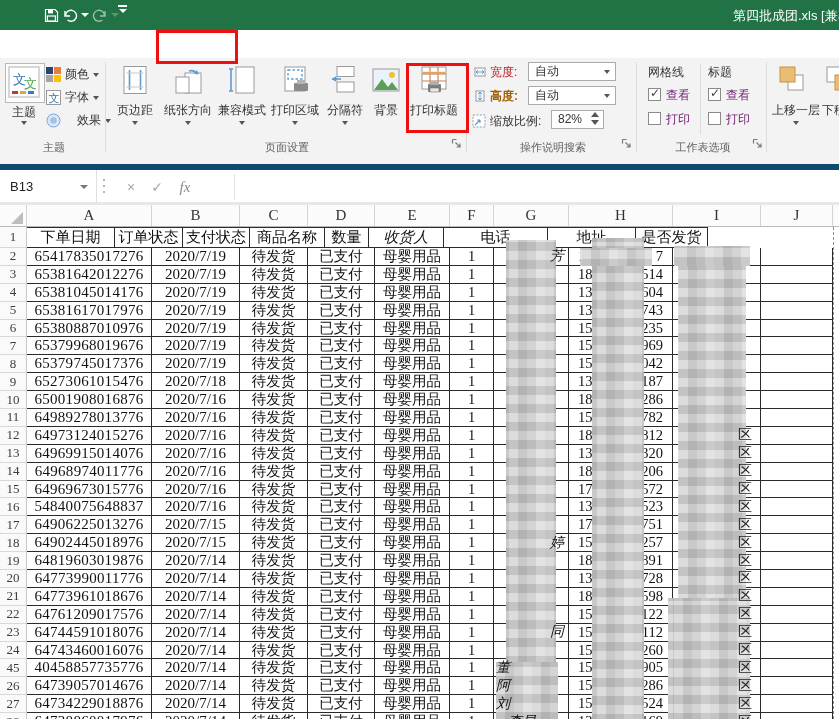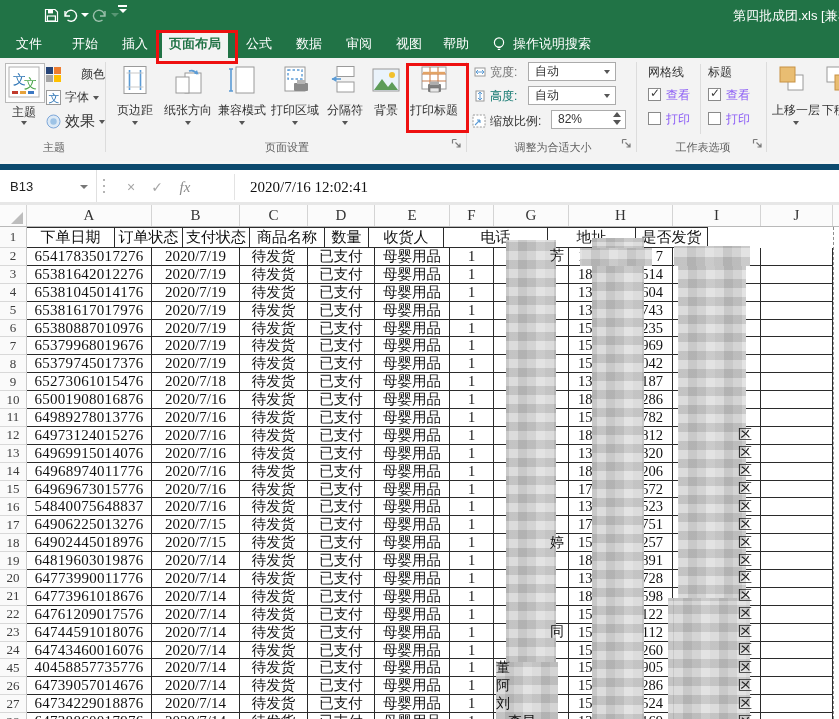--- a/index.html
+++ b/index.html
@@ -24,21 +24,21 @@
   #ribbon{left:0;top:58px;width:839px;height:103px;background:#f3f3f3;border-bottom:1px solid #d5d5d5;}
   .vsep{position:absolute;top:4px;height:90px;width:1px;background:#dcdcdc;}
   .grp-label{position:absolute;top:82px;font-size:11px;color:#5f5f5f;text-align:center;}
   .rbtn-label{position:absolute;font-size:12px;color:#333;text-align:center;white-space:nowrap;}
   .caret-g{width:0;height:0;border-left:3.5px solid transparent;border-right:3.5px solid transparent;border-top:4px solid #555;position:absolute;}
   .launcher{position:absolute;width:11px;height:11px;}
   .ddfield{position:absolute;height:19px;background:#fff;border:1px solid #ababab;font-size:12px;color:#333;line-height:17px;padding-left:6px;box-sizing:border-box;}
   .ddfield .dd-caret{position:absolute;right:5px;top:7px;width:0;height:0;border-left:3.5px solid transparent;border-right:3.5px solid transparent;border-top:4px solid #555;}
   .chk{position:absolute;width:13px;height:13px;background:#fff;border:1px solid #8a8a8a;box-sizing:border-box;}
   .chk.on::after{content:"\2713";position:absolute;left:1px;top:-3px;font-size:12px;color:#3a3a3a;font-weight:bold;}
-  .chk-label{position:absolute;font-size:12px;color:#8b5cf6;}
+  .chk-label{position:absolute;font-size:12px;color:#701a75;}
   .mini-title{position:absolute;font-size:12px;color:#333;}
   .redbox{position:absolute;border:3px solid #ee1010;background:transparent;z-index:30;}
 
   
   #fbar{left:0;top:161px;width:839px;height:41px;background:#f5f5f5;}
   #fbar-inner{position:absolute;left:0;top:3px;width:839px;height:34px;background:#fff;border-top:6px solid #0c4a6e;border-bottom:1px solid #cfcfcf;}
   #namebox{position:absolute;left:0;top:0;width:97px;height:34px;border-right:1px solid #e0e0e0;font-size:13px;color:#222;line-height:34px;padding-left:10px;box-sizing:border-box;}
   #namebox .dd-caret{position:absolute;right:8px;top:15px;width:0;height:0;border-left:4px solid transparent;border-right:4px solid transparent;border-top:4px solid #777;}
   .fbtn{position:absolute;top:0;height:34px;line-height:34px;color:#a6a6a6;font-size:14px;text-align:center;width:22px;}
   #fx-btn{font-family:"Liberation Serif",serif;font-style:italic;color:#8a8a8a;font-size:15px;}
@@ -56,21 +56,21 @@
   #corner .tri{position:absolute;right:3px;bottom:2px;width:0;height:0;border-bottom:12px solid #bdbdbd;border-left:12px solid transparent;}
   #gridbody{position:absolute;left:0;top:25px;width:839px;height:492px;overflow:hidden;}
   .grow{display:flex;width:833px;}
   .grow.h1{height:21px;}
   .grow.dr{height:17.9px;}
   .gut{width:27px;flex:0 0 27px;background:#fafafa;border-right:1px solid #c9c9c9;border-bottom:1px solid #d8d8d8;box-sizing:border-box;text-align:center;font-family:"Liberation Serif","DejaVu Serif",serif;font-size:13px;color:#3c3c3c;display:flex;align-items:center;justify-content:center;}
   .cell{flex:0 0 auto;border-right:1px solid #2b2b2b;border-bottom:1px solid #2b2b2b;box-sizing:border-box;display:flex;align-items:center;justify-content:center;font-family:"Liberation Serif","DejaVu Serif",serif;font-size:14.5px;color:#111;overflow:hidden;position:relative;background:#fff;}
   .grow .cell:first-of-type{border-left:1px solid #2b2b2b;}
   .grow.h1 .cell{border-top:1px solid #2b2b2b;font-size:15px;}
   .cA{width:125px;}.cB{width:88px;}.cC{width:68px;}.cD{width:67px;}.cE{width:75px;}
-  .cF{width:44px;}.cG{width:75px;}.cH{width:104px;}.cI{width:88px;}.cJ{width:72px;}
+  .cF{width:44px;}.cG{width:75px;font-style:italic;}.cH{width:104px;}.cI{width:88px;}.cJ{width:72px;}
   .cA{font-size:15px;letter-spacing:.3px;}
   .cB{font-size:15px;}
   .phone{justify-content:space-between;padding:0 9px;font-size:14.5px;}
   .gfrag{position:absolute;z-index:6;font-size:14px;}
   .gfrag.right{right:4px;} .gfrag.left{left:2px;} .gfrag.center{left:14px;}
   .ifrag{position:absolute;z-index:6;right:8px;font-size:14px;color:#222;}
 
   
   .mosaic{position:absolute;z-index:5;
     background:
@@ -108,56 +108,38 @@
       </svg>
       <span class="caret-w caret-dim" style="margin-left:3px;"></span>
     </div>
     <div class="qat-btn" style="left:118px;flex-direction:column;gap:2px;align-items:center;">
       <span style="display:block;width:9px;height:1.6px;background:#fff;"></span>
       <span class="caret-w"></span>
     </div>
     <div class="abs" id="win-title">第四批成团.xls  [兼容模式]</div>
   </div>
 
-  <div class="abs" id="tabrow">
-    <div class="rtab" style="left:6px;width:46px;">文件</div>
-    <div class="rtab" style="left:62px;width:46px;">开始</div>
-    <div class="rtab" style="left:112px;width:46px;">插入</div>
-    <div class="rtab active" style="left:162px;width:66px;">页面布局</div>
-    <div class="rtab" style="left:236px;width:46px;">公式</div>
-    <div class="rtab" style="left:286px;width:46px;">数据</div>
-    <div class="rtab" style="left:336px;width:46px;">审阅</div>
-    <div class="rtab" style="left:386px;width:46px;">视图</div>
-    <div class="rtab" style="left:433px;width:46px;">帮助</div>
-    <div class="abs" id="tab-search" style="left:492px;">
-      <svg width="14" height="16" viewBox="0 0 14 16">
-        <circle cx="7" cy="6.5" r="4.6" fill="none" stroke="#fff" stroke-width="1.2"></circle>
-        <path d="M5.4 11.5 h3.2 M5.8 13.3 h2.4" stroke="#fff" stroke-width="1.2"></path>
-      </svg>
-      <span>操作说明搜索</span>
-    </div>
-  </div>
 
   <div class="abs" id="ribbon">
 
     <div class="abs bigbtn-frame" style="left:5px;top:5px;width:38px;height:38px;"></div>
     <div class="abs" style="left:8px;top:8px;">
       <svg width="32" height="32" viewBox="0 0 32 32">
         <rect x="1" y="1" width="30" height="30" fill="#fff" stroke="#b0b0b0"></rect>
         <text x="5" y="18" font-size="13" fill="#2e75b5" font-family="serif">文</text>
         <text x="16" y="22" font-size="13" fill="#4ba64b" font-family="serif">文</text>
         <rect x="4" y="25" width="6" height="3" fill="#c0392b"></rect>
         <rect x="12" y="25" width="6" height="3" fill="#e6a23c"></rect>
         <rect x="20" y="25" width="6" height="3" fill="#3c78c3"></rect>
       </svg>
     </div>
     <div class="rbtn-label" style="left:6px;top:46px;width:36px;">主题</div>
     <span class="caret-g" style="left:21px;top:63px;"></span>
 
-    <div class="abs" style="left:46px;top:8px;display:flex;align-items:center;gap:20px;">
+    <div class="abs" style="left:46px;top:8px;display:flex;align-items:center;gap:4px;">
       <svg width="15" height="15" viewBox="0 0 15 15">
         <rect x="0" y="0" width="7" height="7" fill="#264478"></rect>
           <rect x="8" y="0" width="7" height="7" fill="#ed7d31"></rect>
         <rect x="0" y="8" width="7" height="7" fill="#a5a5a5"></rect>
           <rect x="8" y="8" width="7" height="7" fill="#ffc000"></rect>
       </svg>
       <span style="font-size:12px;color:#333;">颜色</span>
       <span class="caret-g" style="position:static;"></span>
     </div>
     <div class="abs" style="left:46px;top:31px;display:flex;align-items:center;gap:4px;">
@@ -166,21 +148,21 @@
         <text x="2.5" y="12" font-size="11" fill="#2e75b5" font-family="serif">文</text>
       </svg>
       <span style="font-size:12px;color:#333;">字体</span>
       <span class="caret-g" style="position:static;"></span>
     </div>
     <div class="abs" style="left:46px;top:54px;display:flex;align-items:center;gap:4px;">
       <svg width="15" height="15" viewBox="0 0 15 15">
         <circle cx="7.5" cy="7.5" r="6.5" fill="#dce9f5" stroke="#7da7d9"></circle>
         <circle cx="7.5" cy="7.5" r="3.2" fill="#9dc3e6"></circle>
       </svg>
-      <span style="font-size:15px;color:#333;">效果</span>
+      <span style="font-size:12px;color:#333;margin-left:12px;">效果</span>
       <span class="caret-g" style="position:static;"></span>
     </div>
     <div class="grp-label" style="left:10px;width:88px;">主题</div>
     <div class="vsep" style="left:105px;"></div>
 
     <div class="abs" style="left:120px;top:7px;">
       <svg width="30" height="30" viewBox="0 0 30 30">
         <rect x="4" y="1.5" width="22" height="27" fill="#fff" stroke="#9a9a9a"></rect>
         <path d="M9.5 5 v20 M20.5 5 v20" stroke="#5b9bd5" stroke-width="1.6"></path>
         <path d="M6.5 8 h17 M6.5 22 h17" stroke="#c9c9c9" stroke-width="1"></path>
@@ -259,51 +241,51 @@
       </svg>
     </div>
     <div class="vsep" style="left:466px;"></div>
 
     <div class="abs" style="left:474px;top:8px;width:12px;height:12px;">
       <svg width="12" height="12" viewBox="0 0 12 12">
           <rect x="1" y="2" width="10" height="8" fill="#fff" stroke="#9a9a9a"></rect>
           <path d="M2 6 h8 M2 6 l2-2 M2 6 l2 2 M10 6 l-2 -2 M10 6 l-2 2" stroke="#5b9bd5" stroke-width="1"></path>
         </svg>
     </div>
-    <div class="abs" style="left:490px;top:6px;font-size:12px;color:#737373;">宽度:</div>
+    <div class="abs" style="left:490px;top:6px;font-size:12px;color:#b91c1c;">宽度:</div>
     <div class="ddfield" style="left:528px;top:4px;width:88px;">
       <span>自动</span>
       <span class="dd-caret"></span>
     </div>
     <div class="abs" style="left:474px;top:32px;width:12px;height:12px;">
       <svg width="12" height="12" viewBox="0 0 12 12">
           <rect x="2" y="1" width="8" height="10" fill="#fff" stroke="#9a9a9a"></rect>
           <path d="M6 2 v8 M6 2 l-2 2 M6 2 l2 2 M6 10 l-2 -2 M6 10 l2 -2" stroke="#5b9bd5" stroke-width="1"></path>
         </svg>
     </div>
-    <div class="abs" style="left:490px;top:30px;font-size:12px;color:#0f766e;">高度:</div>
+    <div class="abs" style="left:490px;top:30px;font-size:12px;color:#a16207;font-weight:bold;">高度:</div>
     <div class="ddfield" style="left:528px;top:28px;width:88px;">
       <span>自动</span>
       <span class="dd-caret"></span>
     </div>
     <div class="abs" style="left:472px;top:56px;width:14px;height:14px;">
       <svg width="14" height="14" viewBox="0 0 14 14">
           <rect x="1" y="1" width="12" height="12" fill="#fff" stroke="#9a9a9a" stroke-dasharray="2 1.4"></rect>
           <path d="M3 11 l5 -5 M8 6 h-3 M8 6 v3" stroke="#5b9bd5" stroke-width="1.1" fill="none"></path>
         </svg>
     </div>
     <div class="abs" style="left:490px;top:55px;font-size:12px;color:#333;">缩放比例:</div>
-    <div class="ddfield" style="left:551px;top:52px;width:75px;">
+    <div class="ddfield" style="left:551px;top:52px;width:53px;">
       <span>82%</span>
       <span class="abs" style="right:4px;top:1px;width:8px;height:16px;">
         <span style="display:block;width:0;height:0;border-left:4px solid transparent;border-right:4px solid transparent;border-bottom:5px solid #555;margin-bottom:3px;"></span>
         <span style="display:block;width:0;height:0;border-left:4px solid transparent;border-right:4px solid transparent;border-top:5px solid #555;"></span>
       </span>
     </div>
-    <div class="grp-label" style="left:498px;width:110px;">调整为合适大小</div>
+    <div class="grp-label" style="left:498px;width:110px;">操作说明搜索</div>
     <div class="launcher" style="left:621px;top:80px;">
       <svg width="11" height="11" viewBox="0 0 11 11">
         <path d="M1.5 1.5 h4 M1.5 1.5 v4" stroke="#7a7a7a" stroke-width="1.2" fill="none"></path>
         <path d="M4.5 4.5 l4.5 4.5 M9 5.5 v3.5 h-3.5" stroke="#7a7a7a" stroke-width="1.2" fill="none"></path>
       </svg>
     </div>
     <div class="vsep" style="left:636px;"></div>
 
     <div class="mini-title" style="left:648px;top:6px;">网格线</div>
     <div class="chk on" style="left:648px;top:30px;"></div>
@@ -353,21 +335,20 @@
       </div>
       <div class="dots3">
           <i></i>
           <i></i>
           <i></i>
         </div>
       <div class="fbtn" style="left:120px;"><span>×</span></div>
       <div class="fbtn" style="left:146px;"><span>✓</span></div>
       <div class="fbtn" id="fx-btn" style="left:174px;"><span>fx</span></div>
       <div id="fsep2"></div>
-      <div id="fvalue">2020/7/16 12:02:41</div>
     </div>
   </div>
 
   <div class="abs" id="sheet">
     <div id="sheet-gap"></div>
     <div id="colheads">
       <div id="corner">
           <span class="tri"></span>
         </div>
       <div class="colhead" style="left:27px;width:125px;">A</div>

